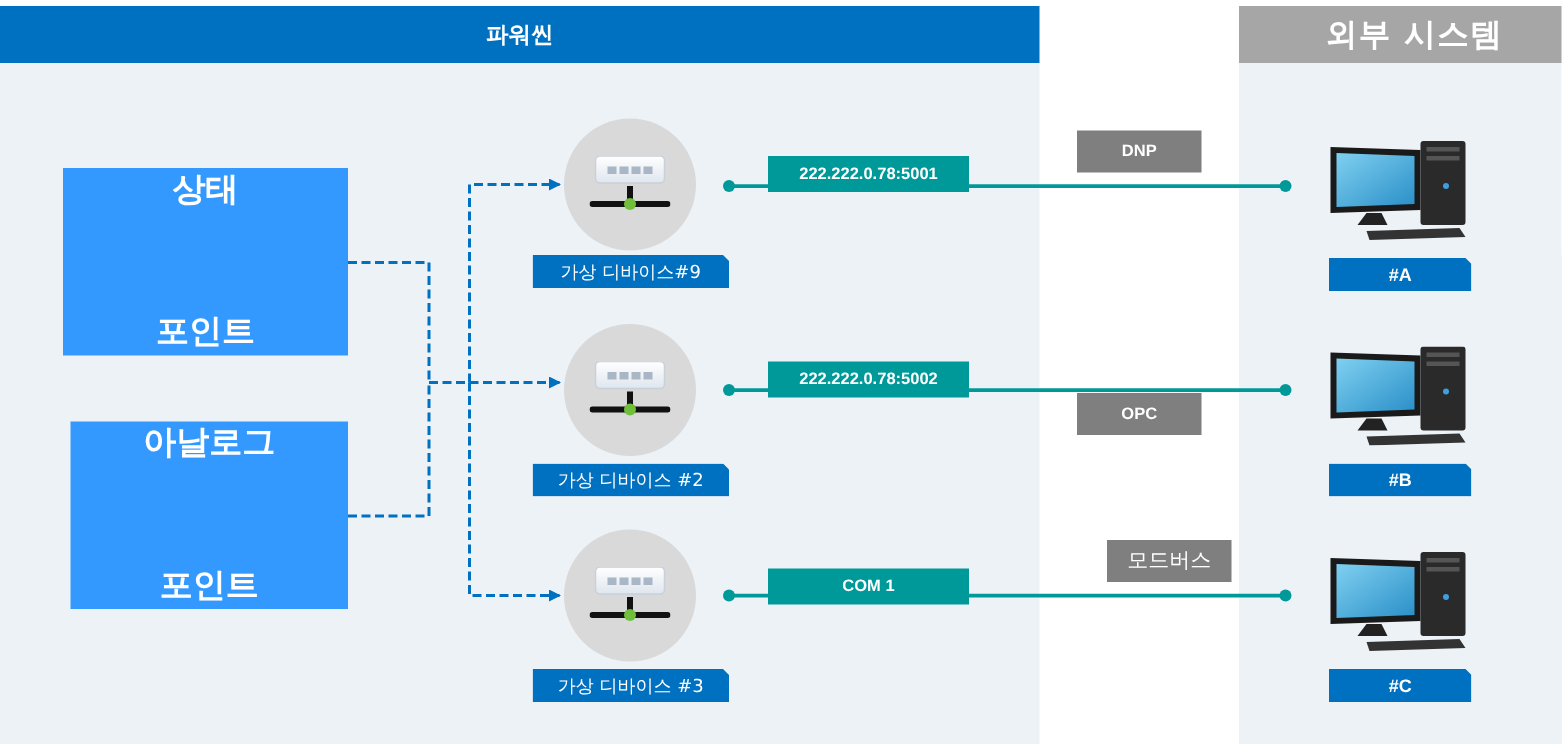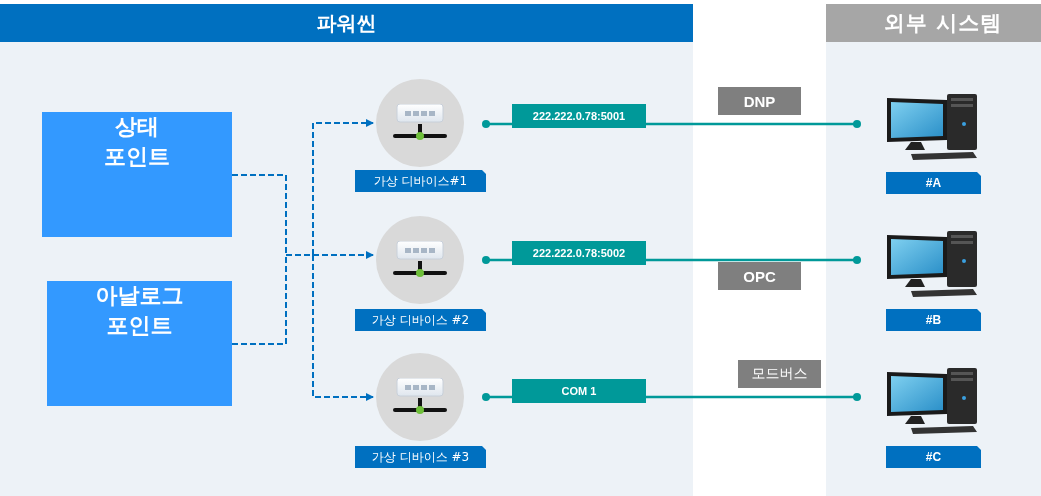--- a/index.html
+++ b/index.html
@@ -1,30 +1,30 @@
 <!DOCTYPE html>
 <html><head>
 <meta charset="utf-8">
 <style>
   html, body { margin:0; padding:0; background:#ffffff; }
   body { width:1041px; height:496px; position:relative; overflow:hidden; font-family:"Liberation Sans", "DejaVu Sans", sans-serif; }
   .panel { position:absolute; background:#edf2f7; }
   .panel-left { left:0; top:42px; width:693px; height:454px; }
   .panel-right { left:826px; top:42px; width:215px; height:454px; }
-  .hdr { position:absolute; color:#fff; font-weight:bold; font-size:20px; display:flex; align-items:center; justify-content:center; font-family:"DejaVu Sans", sans-serif; }
+  .hdr { position:absolute; color:#fff; font-weight:bold; font-size:15px; display:flex; align-items:center; justify-content:center; font-family:"DejaVu Sans", sans-serif; }
   .hdr-left { left:0; top:4px; width:693px; height:38px; background:#0070c0; }
   .hdr-right { left:826px; top:4px; width:234px; height:38px; background:#a6a6a6; font-size:21px; letter-spacing:1px; }
-  .point { position:absolute; background:#3399ff; color:#fff; font-weight:bold; font-size:22px; line-height:30px; display:flex; flex-direction:column; align-items:center; justify-content:flex-start; text-align:center; font-family:"DejaVu Sans", sans-serif; }
+  .point { position:absolute; background:#3399ff; color:#fff; font-weight:bold; font-size:22px; line-height:30px; display:flex; flex-direction:column; align-items:center; justify-content:space-between; text-align:center; font-family:"DejaVu Sans", sans-serif; }
   .point-1 { left:42px; top:112px; width:190px; height:125px; }
   .point-2 { left:47px; top:281px; width:185px; height:125px; }
   .device { position:absolute; width:88px; height:88px; border-radius:50%; background:#d9d9d9; }
   .dev-icon { position:absolute; left:17px; top:25px; width:54px; height:38px; }
   .dev-label { position:absolute; width:131px; height:22px; background:#0070c0; color:#fff; font-size:12px; display:flex; align-items:center; justify-content:center; font-family:"DejaVu Sans", sans-serif; clip-path:polygon(0 0, calc(100% - 4px) 0, 100% 4px, 100% 100%, 0 100%); }
   .ip-label { position:absolute; width:134px; height:24px; background:#009999; color:#fff; font-size:11px; font-weight:bold; display:flex; align-items:center; justify-content:center;margin-top:12px; }
-  .proto { position:absolute; width:83px; height:28px; background:#7f7f7f; color:#fff; font-size:15px; font-weight:bold; display:flex; align-items:center; justify-content:center; }
+  .proto { position:absolute; width:83px; height:28px; background:#7f7f7f; color:#fff; font-size:11px; font-weight:bold; display:flex; align-items:center; justify-content:center; }
   .proto.kr { font-weight:normal; font-family:"DejaVu Sans", sans-serif; font-size:14px; }
   .pc { position:absolute; width:94px; height:66px; }
   .pc-label { position:absolute; width:95px; height:22px; background:#0070c0; color:#fff; font-size:12px; font-weight:bold; display:flex; align-items:center; justify-content:center; clip-path:polygon(0 0, calc(100% - 4px) 0, 100% 4px, 100% 100%, 0 100%); }
   svg.overlay { position:absolute; left:0; top:0; }
 </style>
 </head>
 <body>
 
 <div class="panel panel-left"></div>
 <div class="panel panel-right"></div>
@@ -81,21 +81,21 @@
     <rect x="4" y="0" width="46" height="18" rx="3" fill="url(#g1)" stroke="#c8d0da"></rect>
     <rect x="12" y="7" width="6" height="5" fill="#a8b6c6"></rect>
       <rect x="20" y="7" width="6" height="5" fill="#a8b6c6"></rect>
       <rect x="28" y="7" width="6" height="5" fill="#a8b6c6"></rect>
       <rect x="36" y="7" width="6" height="5" fill="#a8b6c6"></rect>
     <rect x="25" y="20" width="4" height="10" fill="#111"></rect>
     <rect x="0" y="30" width="54" height="4" rx="2" fill="#111"></rect>
     <circle cx="27" cy="32" r="4" fill="#6fbf3a"></circle>
   </svg>
 </div>
-<div class="dev-label" style="left:355px; top:170px;">가상 디바이스#1</div>
+<div class="dev-label" style="left:355px; top:170px;">가상 디바이스#9</div>
 
 <div class="device" style="left:376px; top:216px;">
   <svg class="dev-icon" viewBox="0 0 54 38">
     <rect x="4" y="0" width="46" height="18" rx="3" fill="url(#g1)" stroke="#c8d0da"></rect>
     <rect x="12" y="7" width="6" height="5" fill="#a8b6c6"></rect>
       <rect x="20" y="7" width="6" height="5" fill="#a8b6c6"></rect>
       <rect x="28" y="7" width="6" height="5" fill="#a8b6c6"></rect>
       <rect x="36" y="7" width="6" height="5" fill="#a8b6c6"></rect>
     <rect x="25" y="20" width="4" height="10" fill="#111"></rect>
     <rect x="0" y="30" width="54" height="4" rx="2" fill="#111"></rect>

